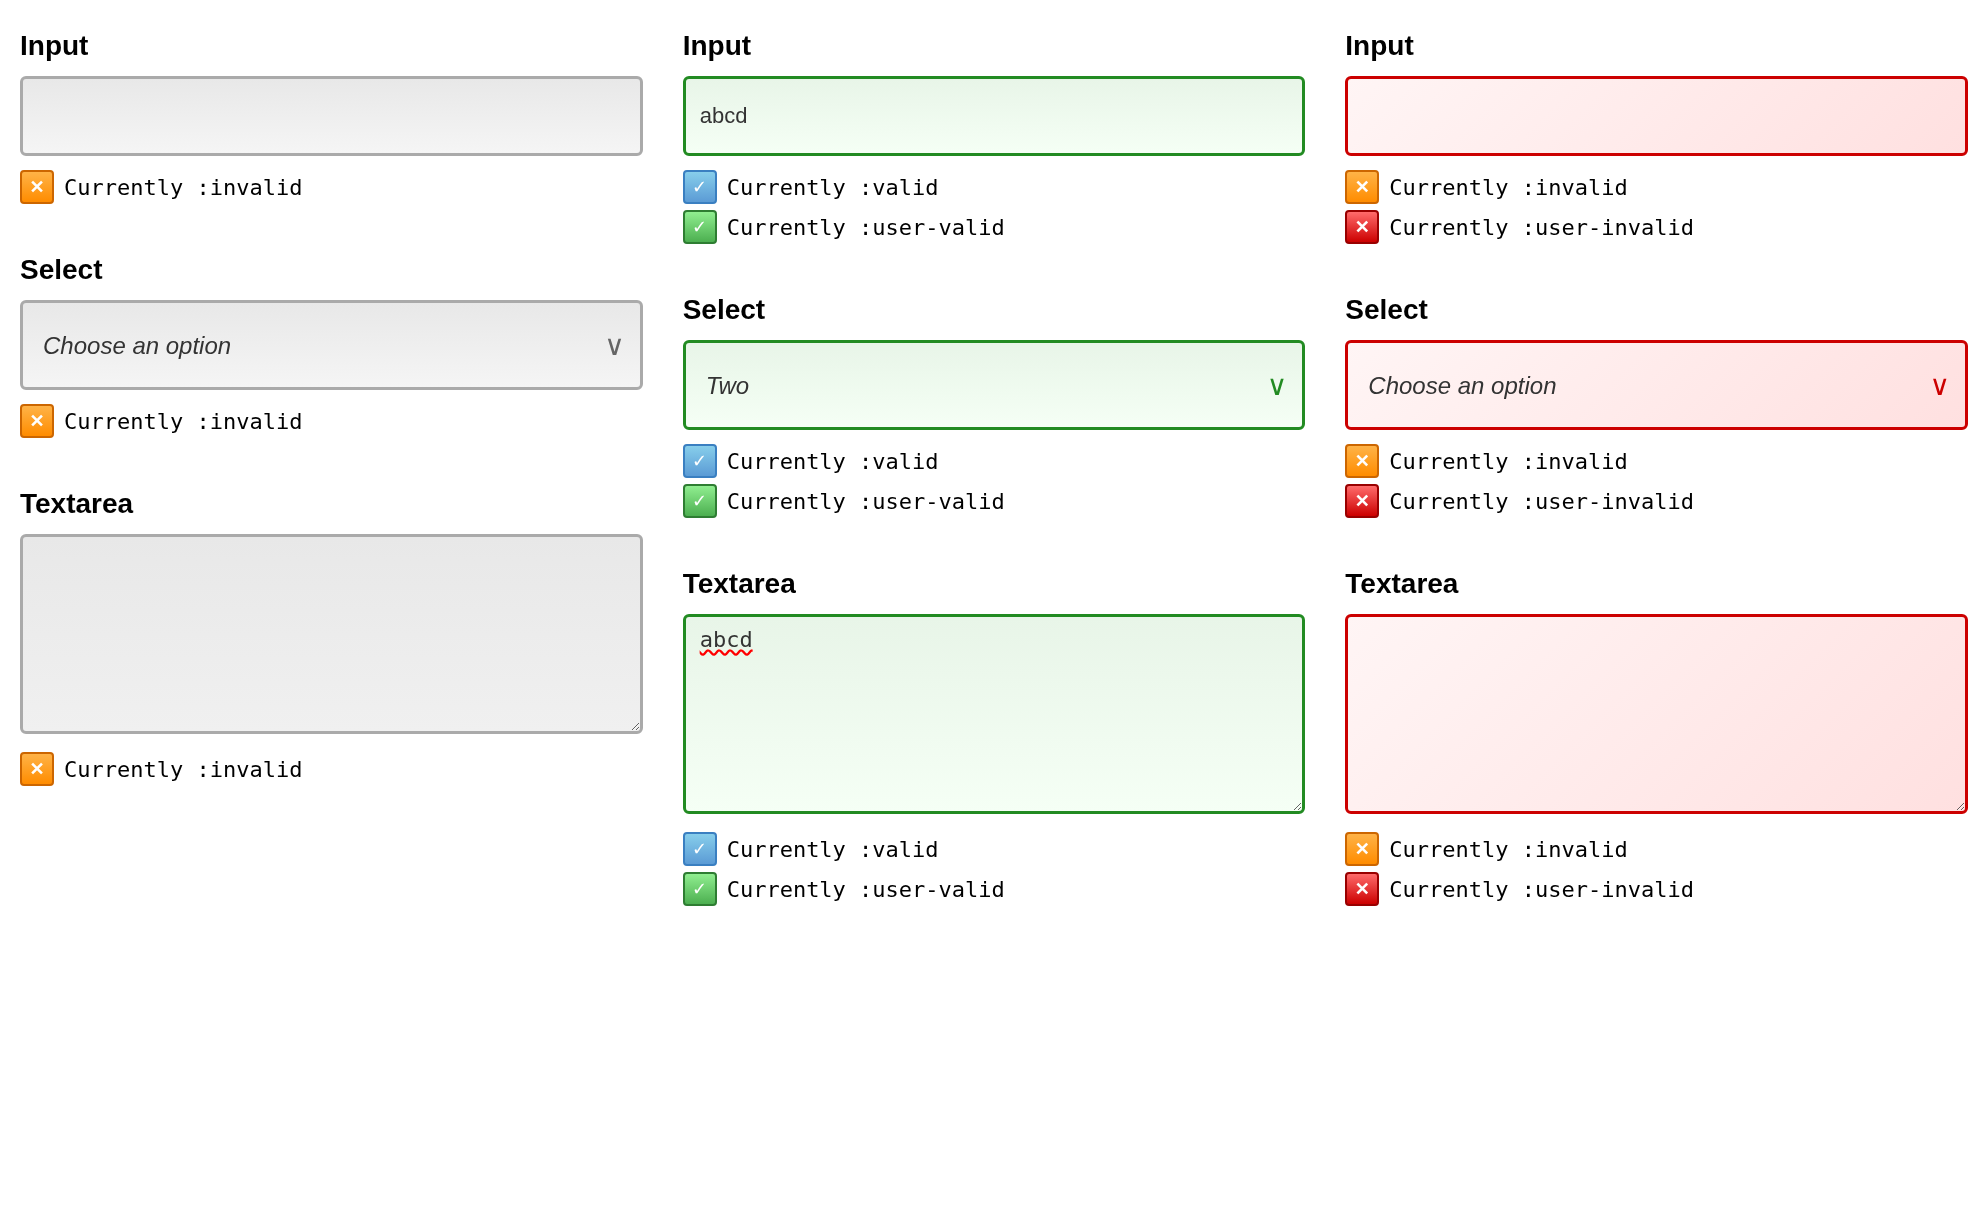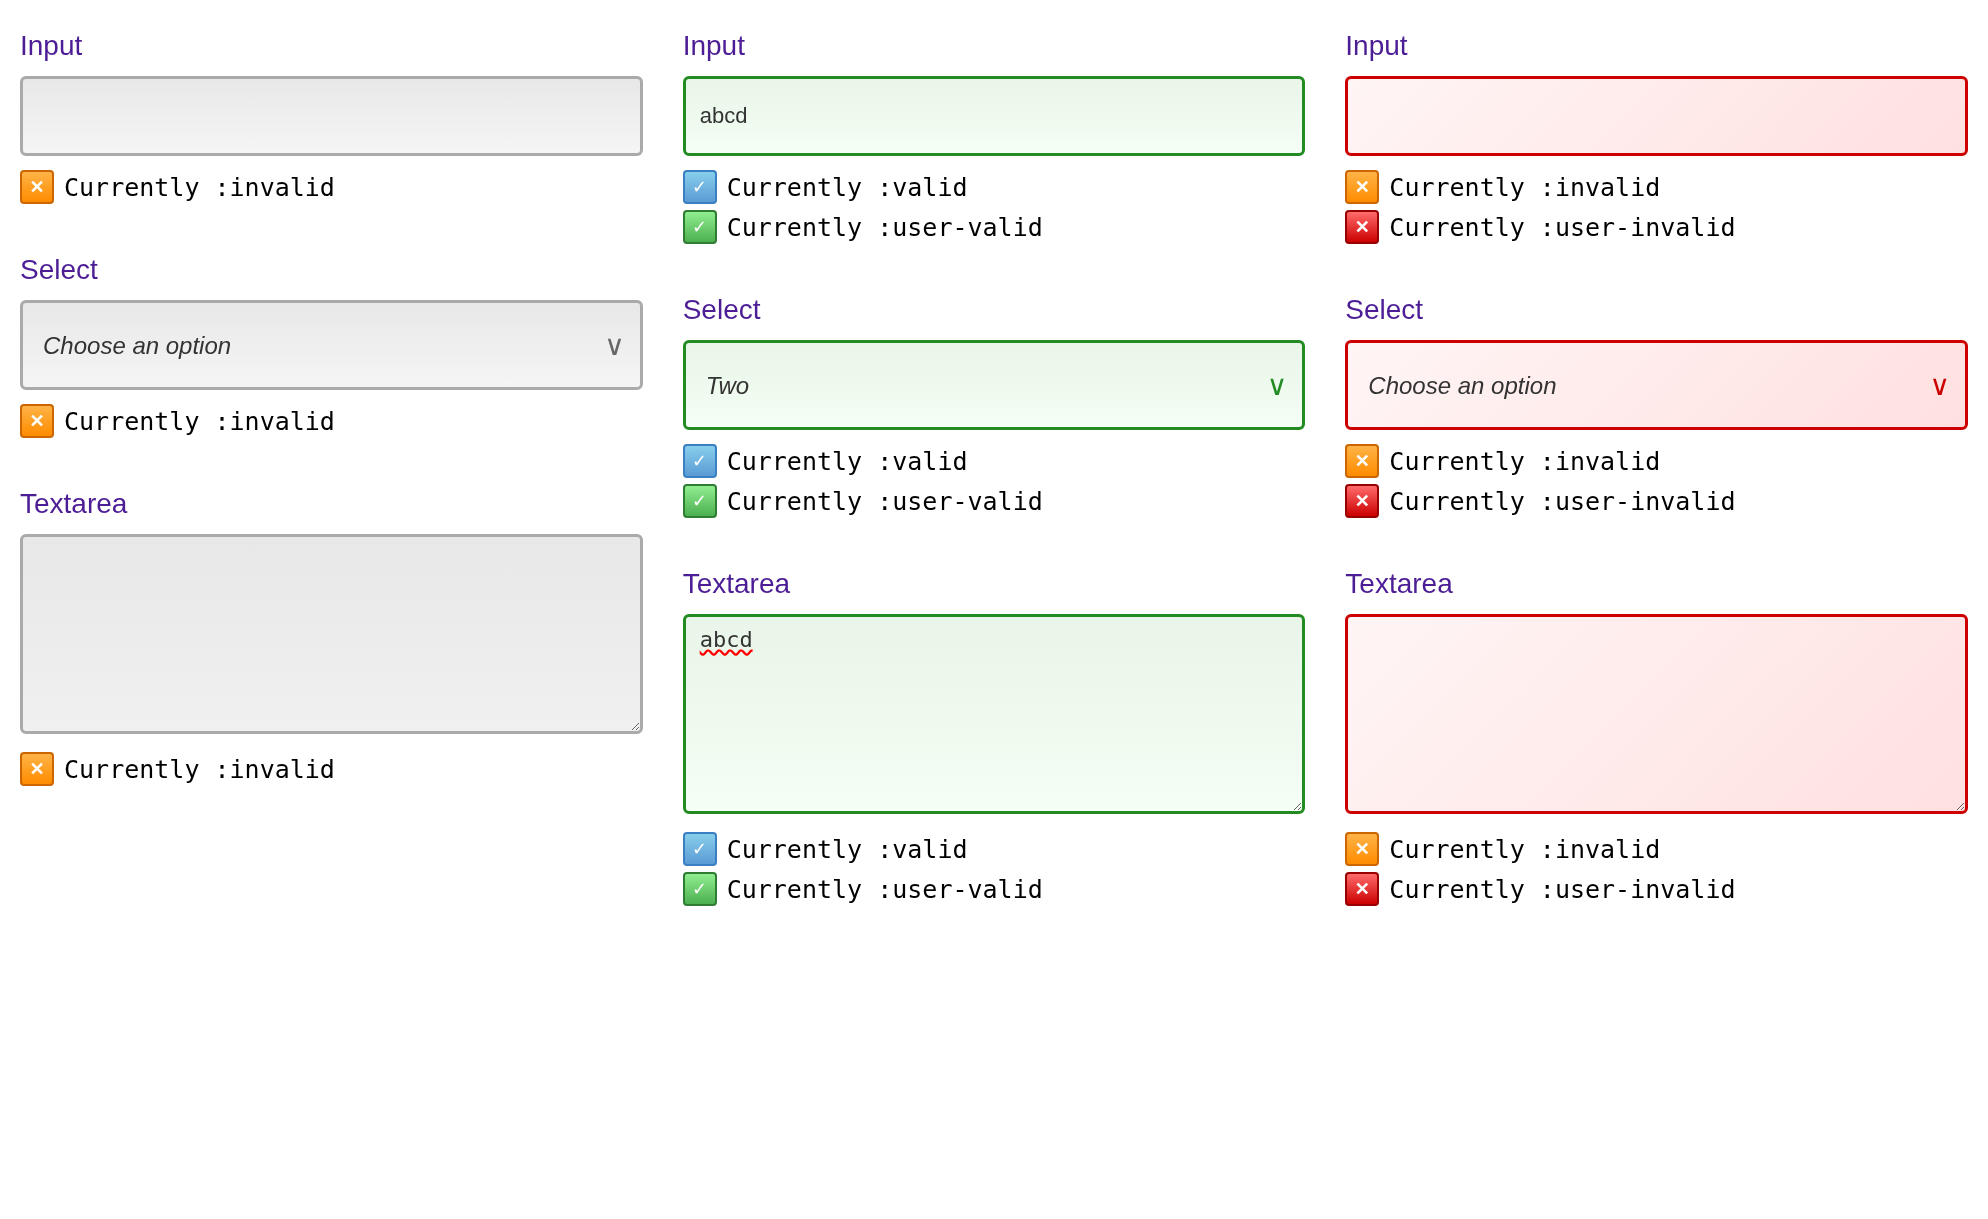--- a/index.html
+++ b/index.html
@@ -17,23 +17,23 @@
       grid-template-columns: repeat(3, 1fr);
       gap: 0 40px;
     }
 
     .section {
       margin-bottom: 50px;
     }
 
     .section-title {
       font-size: 28px;
-      font-weight: normal;
+      font-weight: bold;
       margin-bottom: 14px;
-      color: #4c1d95;
+      color: #000000;
     }
 
     
     .input-field {
       width: 100%;
       height: 80px;
       font-size: 22px;
       padding: 10px 14px;
       border-radius: 6px;
       outline: none;
@@ -183,21 +183,21 @@
 
     .icon-red-x {
       background: linear-gradient(to bottom, #ff6b6b, #cc0000);
       border: 2px solid #990000;
       color: #fff;
       font-weight: bold;
     }
 
     .status-text {
       font-family: monospace;
-      font-size: 25px;
+      font-size: 22px;
       color: #000;
     }
   </style>
 </head>
 <body>
 
 <div class="grid">
 
   <div>
 

